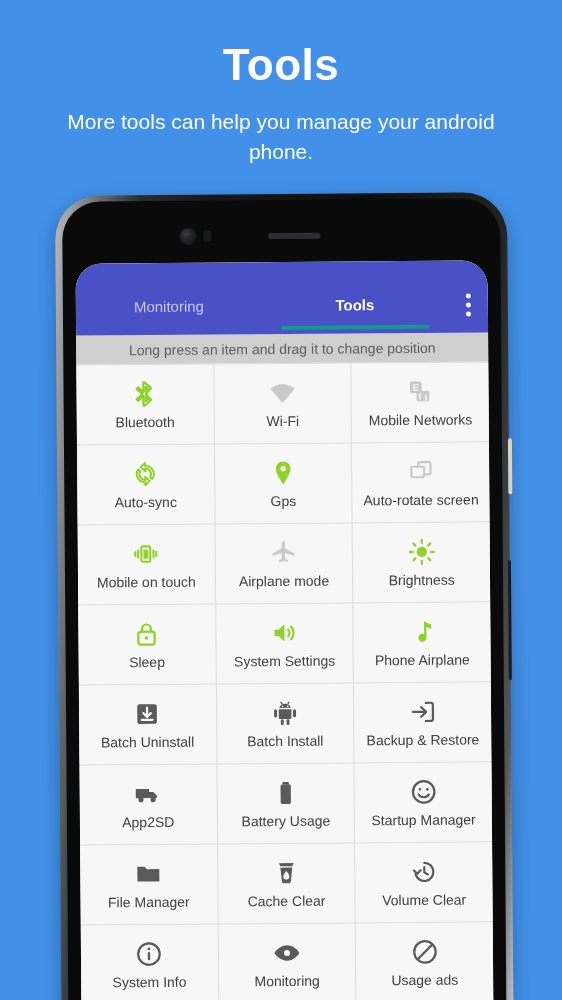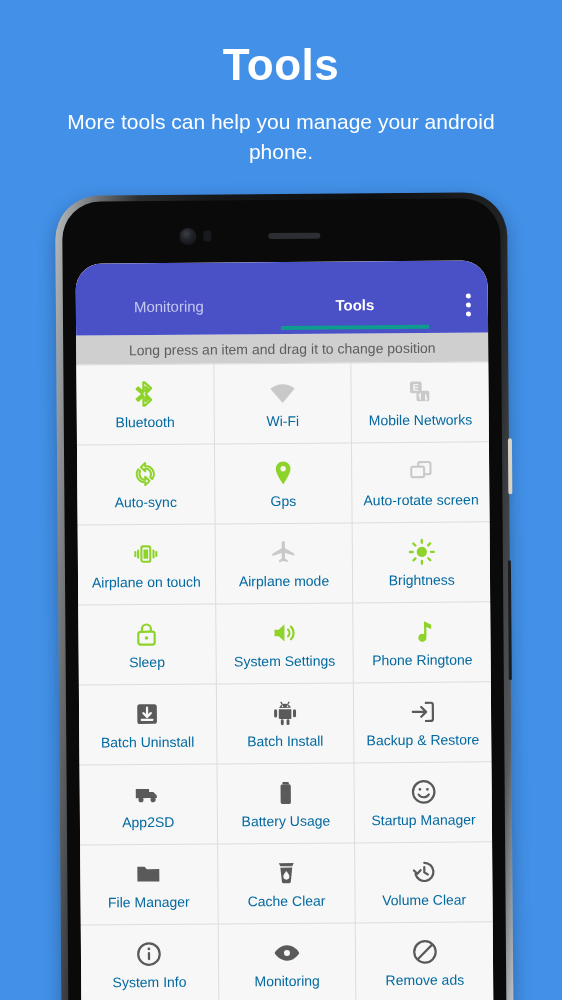--- a/index.html
+++ b/index.html
@@ -181,21 +181,21 @@
     gap: 5px;
   }
   .cell .ic {
     height: 30px;
     display: flex;
     align-items: center;
     justify-content: center;
   }
   .cell .lbl {
     font-size: 14px;
-    color: #0369a1;
+    color: #404040;
     white-space: nowrap;
   }
   svg { display: block; }
 </style>
 </head>
 <body>
 
 <div class="promo">
   <div class="promo-title">Tools</div>
   <div class="promo-sub">More tools can help you manage your android phone.</div>
@@ -286,21 +286,21 @@
             <span class="lbl">Auto-rotate screen</span>
           </div>
           <div class="cell">
             <span class="ic">
               <svg width="28" height="28" viewBox="0 0 24 24" fill="#8ed329">
                 <rect x="8.2" y="5.4" width="7.6" height="13.2" rx="1.5" fill="none" stroke="#8ed329" stroke-width="1.8"></rect>
                 <rect x="10" y="8" width="4" height="8" fill="#8ed329"></rect>
                 <path d="M5.4 9v6M3 10.3v3.4M18.6 9v6M21 10.3v3.4" stroke="#8ed329" stroke-width="1.8" stroke-linecap="round"></path>
               </svg>
             </span>
-            <span class="lbl">Airplane on touch</span>
+            <span class="lbl">Mobile on touch</span>
           </div>
           <div class="cell">
             <span class="ic">
               <svg width="28" height="28" viewBox="0 0 24 24" fill="#c9c9c9">
                 <path d="M21 14.5v-2l-8-4.6V3.2a1.4 1.4 0 0 0-2.8 0v4.7l-8 4.6v2l8-2.4v4.6l-2.3 1.5v1.6l3.7-1 3.7 1v-1.6L13 16.7v-4.6l8 2.4z"></path>
               </svg>
             </span>
             <span class="lbl">Airplane mode</span>
           </div>
           <div class="cell">
@@ -332,21 +332,21 @@
               </svg>
             </span>
             <span class="lbl">System Settings</span>
           </div>
           <div class="cell">
             <span class="ic">
               <svg width="28" height="28" viewBox="0 0 24 24" fill="#8ed329">
                 <path d="M13.4 2.8v11.1a3.5 3.5 0 1 0 2 3.1V7.9l4.1 1.6V5.9l-6.1-3.1z"></path>
               </svg>
             </span>
-            <span class="lbl">Phone Ringtone</span>
+            <span class="lbl">Phone Airplane</span>
           </div>
           <div class="cell">
             <span class="ic">
               <svg width="28" height="28" viewBox="0 0 24 24" fill="#5a5a5a">
                 <rect x="3.6" y="3.6" width="16.8" height="16.8" rx="2.2"></rect>
                 <path d="M12 6.4v6.1M8.8 11.2 12 14.4l3.2-3.2M7.4 17h9.2" stroke="#f7f7f7" stroke-width="1.9" fill="none" stroke-linecap="round"></path>
               </svg>
             </span>
             <span class="lbl">Batch Uninstall</span>
           </div>
@@ -452,21 +452,21 @@
             </span>
             <span class="lbl">Monitoring</span>
           </div>
           <div class="cell">
             <span class="ic">
               <svg width="28" height="28" viewBox="0 0 24 24" fill="#5a5a5a">
                 <circle cx="12" cy="12" r="9.2" fill="none" stroke="#5a5a5a" stroke-width="1.9"></circle>
                 <path d="M5.6 18.4 18.4 5.6" fill="none" stroke="#5a5a5a" stroke-width="1.9"></path>
               </svg>
             </span>
-            <span class="lbl">Remove ads</span>
+            <span class="lbl">Usage ads</span>
           </div>
         </div>
 
     </div>
   </div>
   <div class="btn-power"></div>
   <div class="btn-volume"></div>
 </div>
 
 </body></html>

